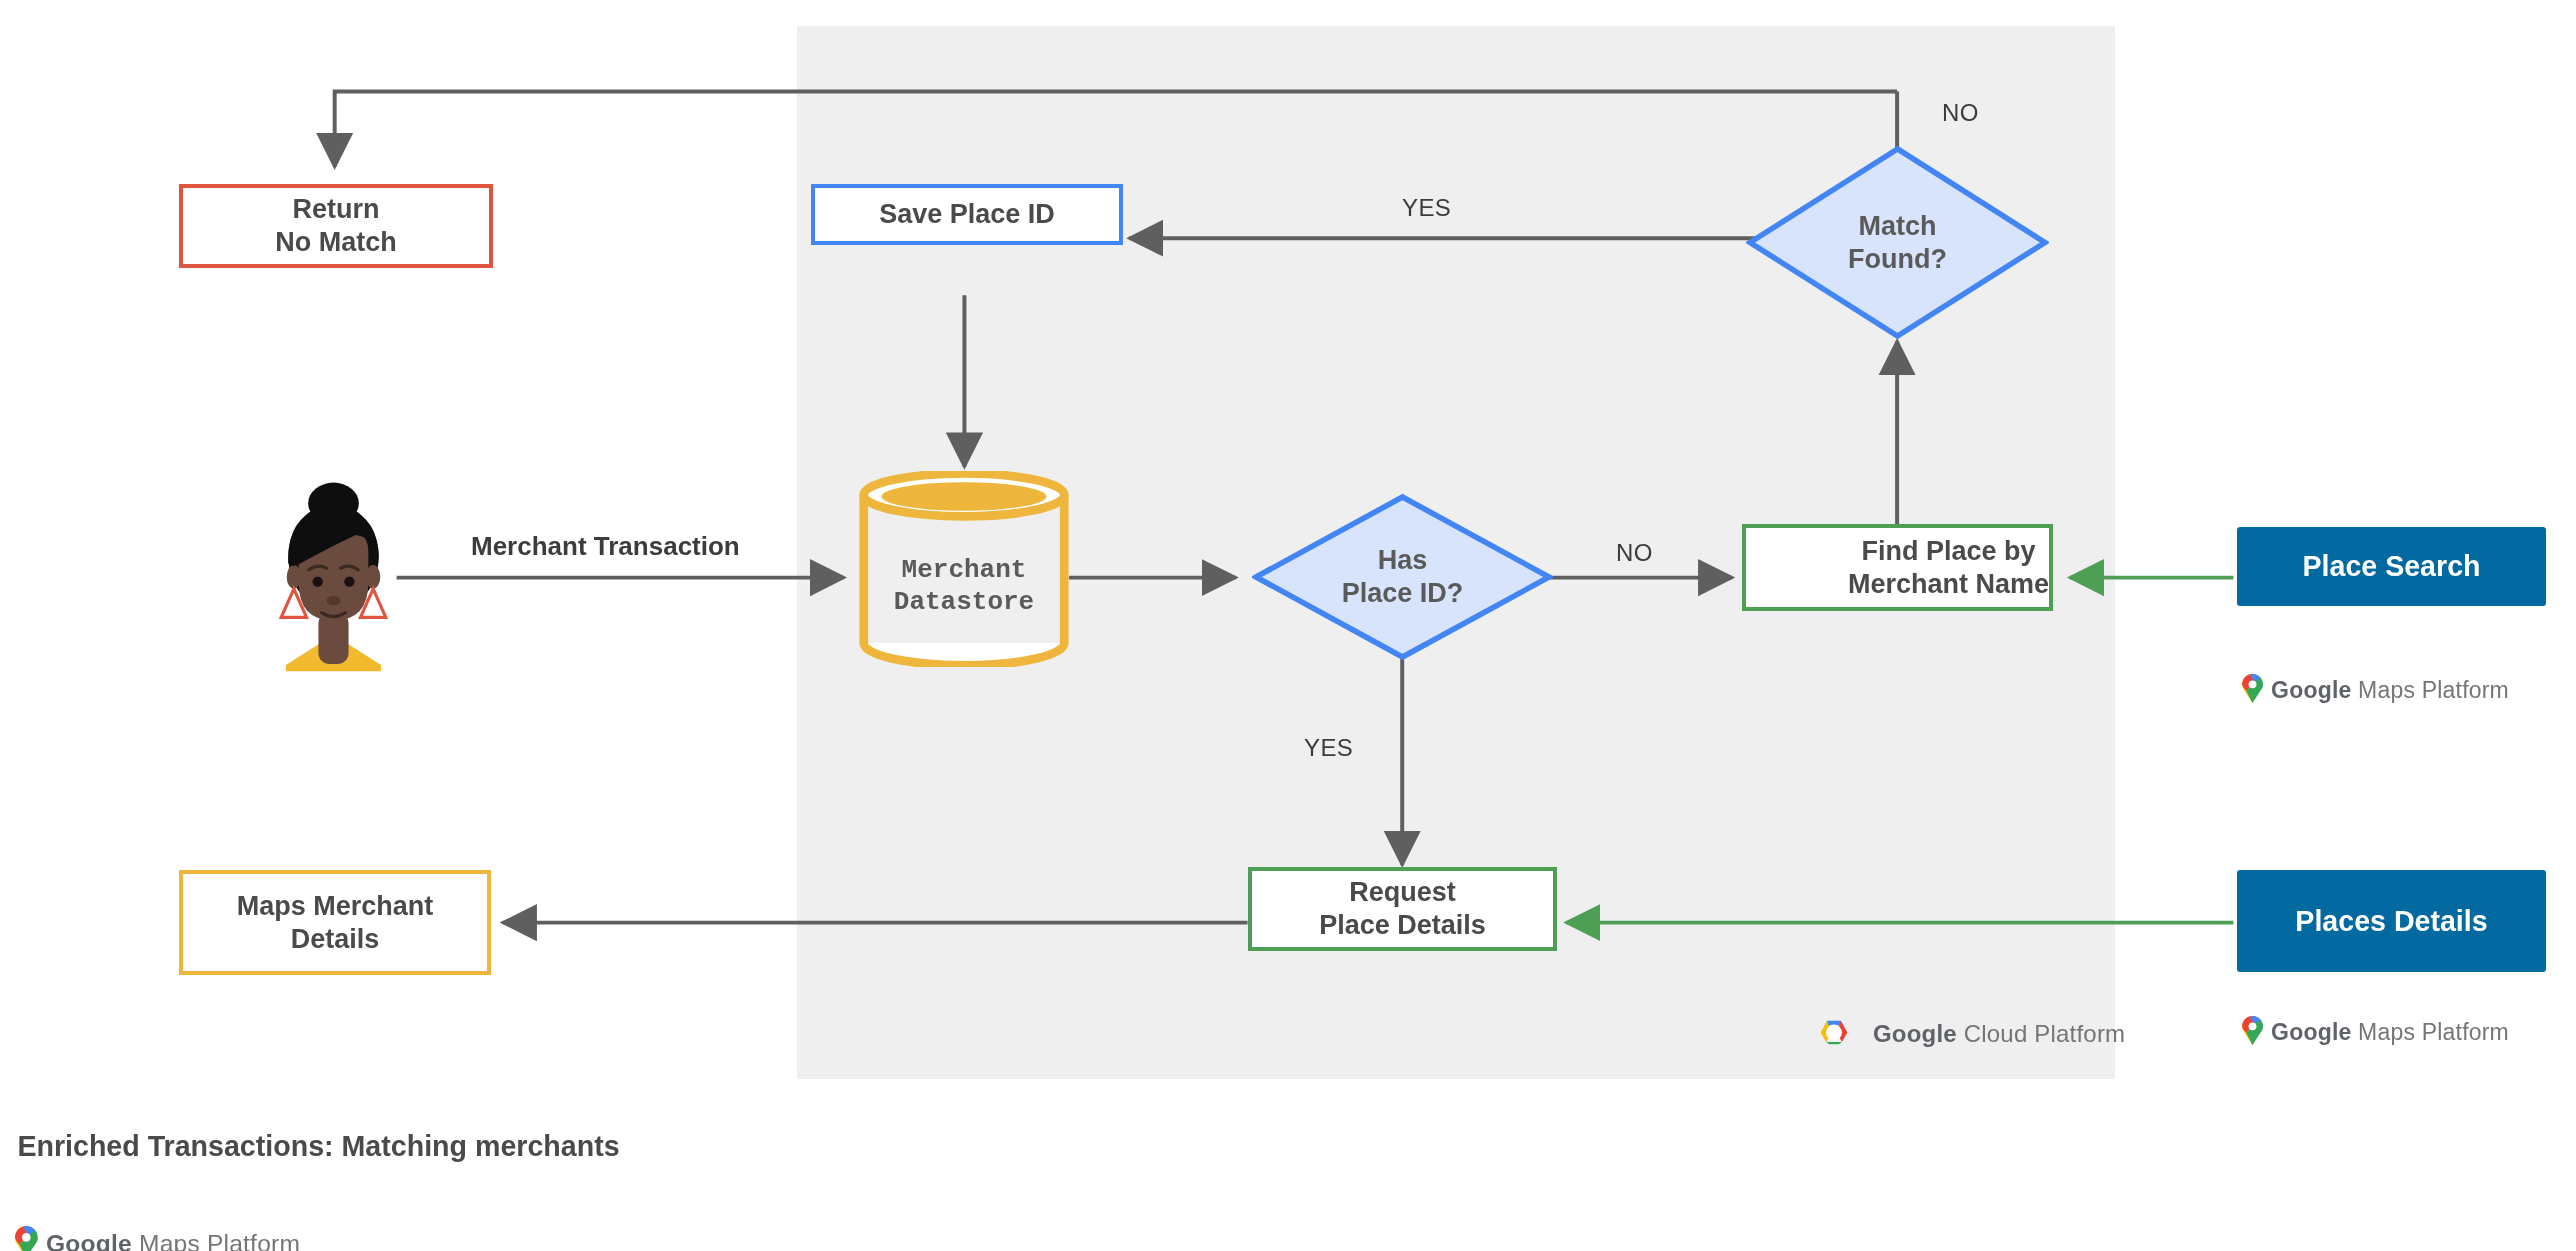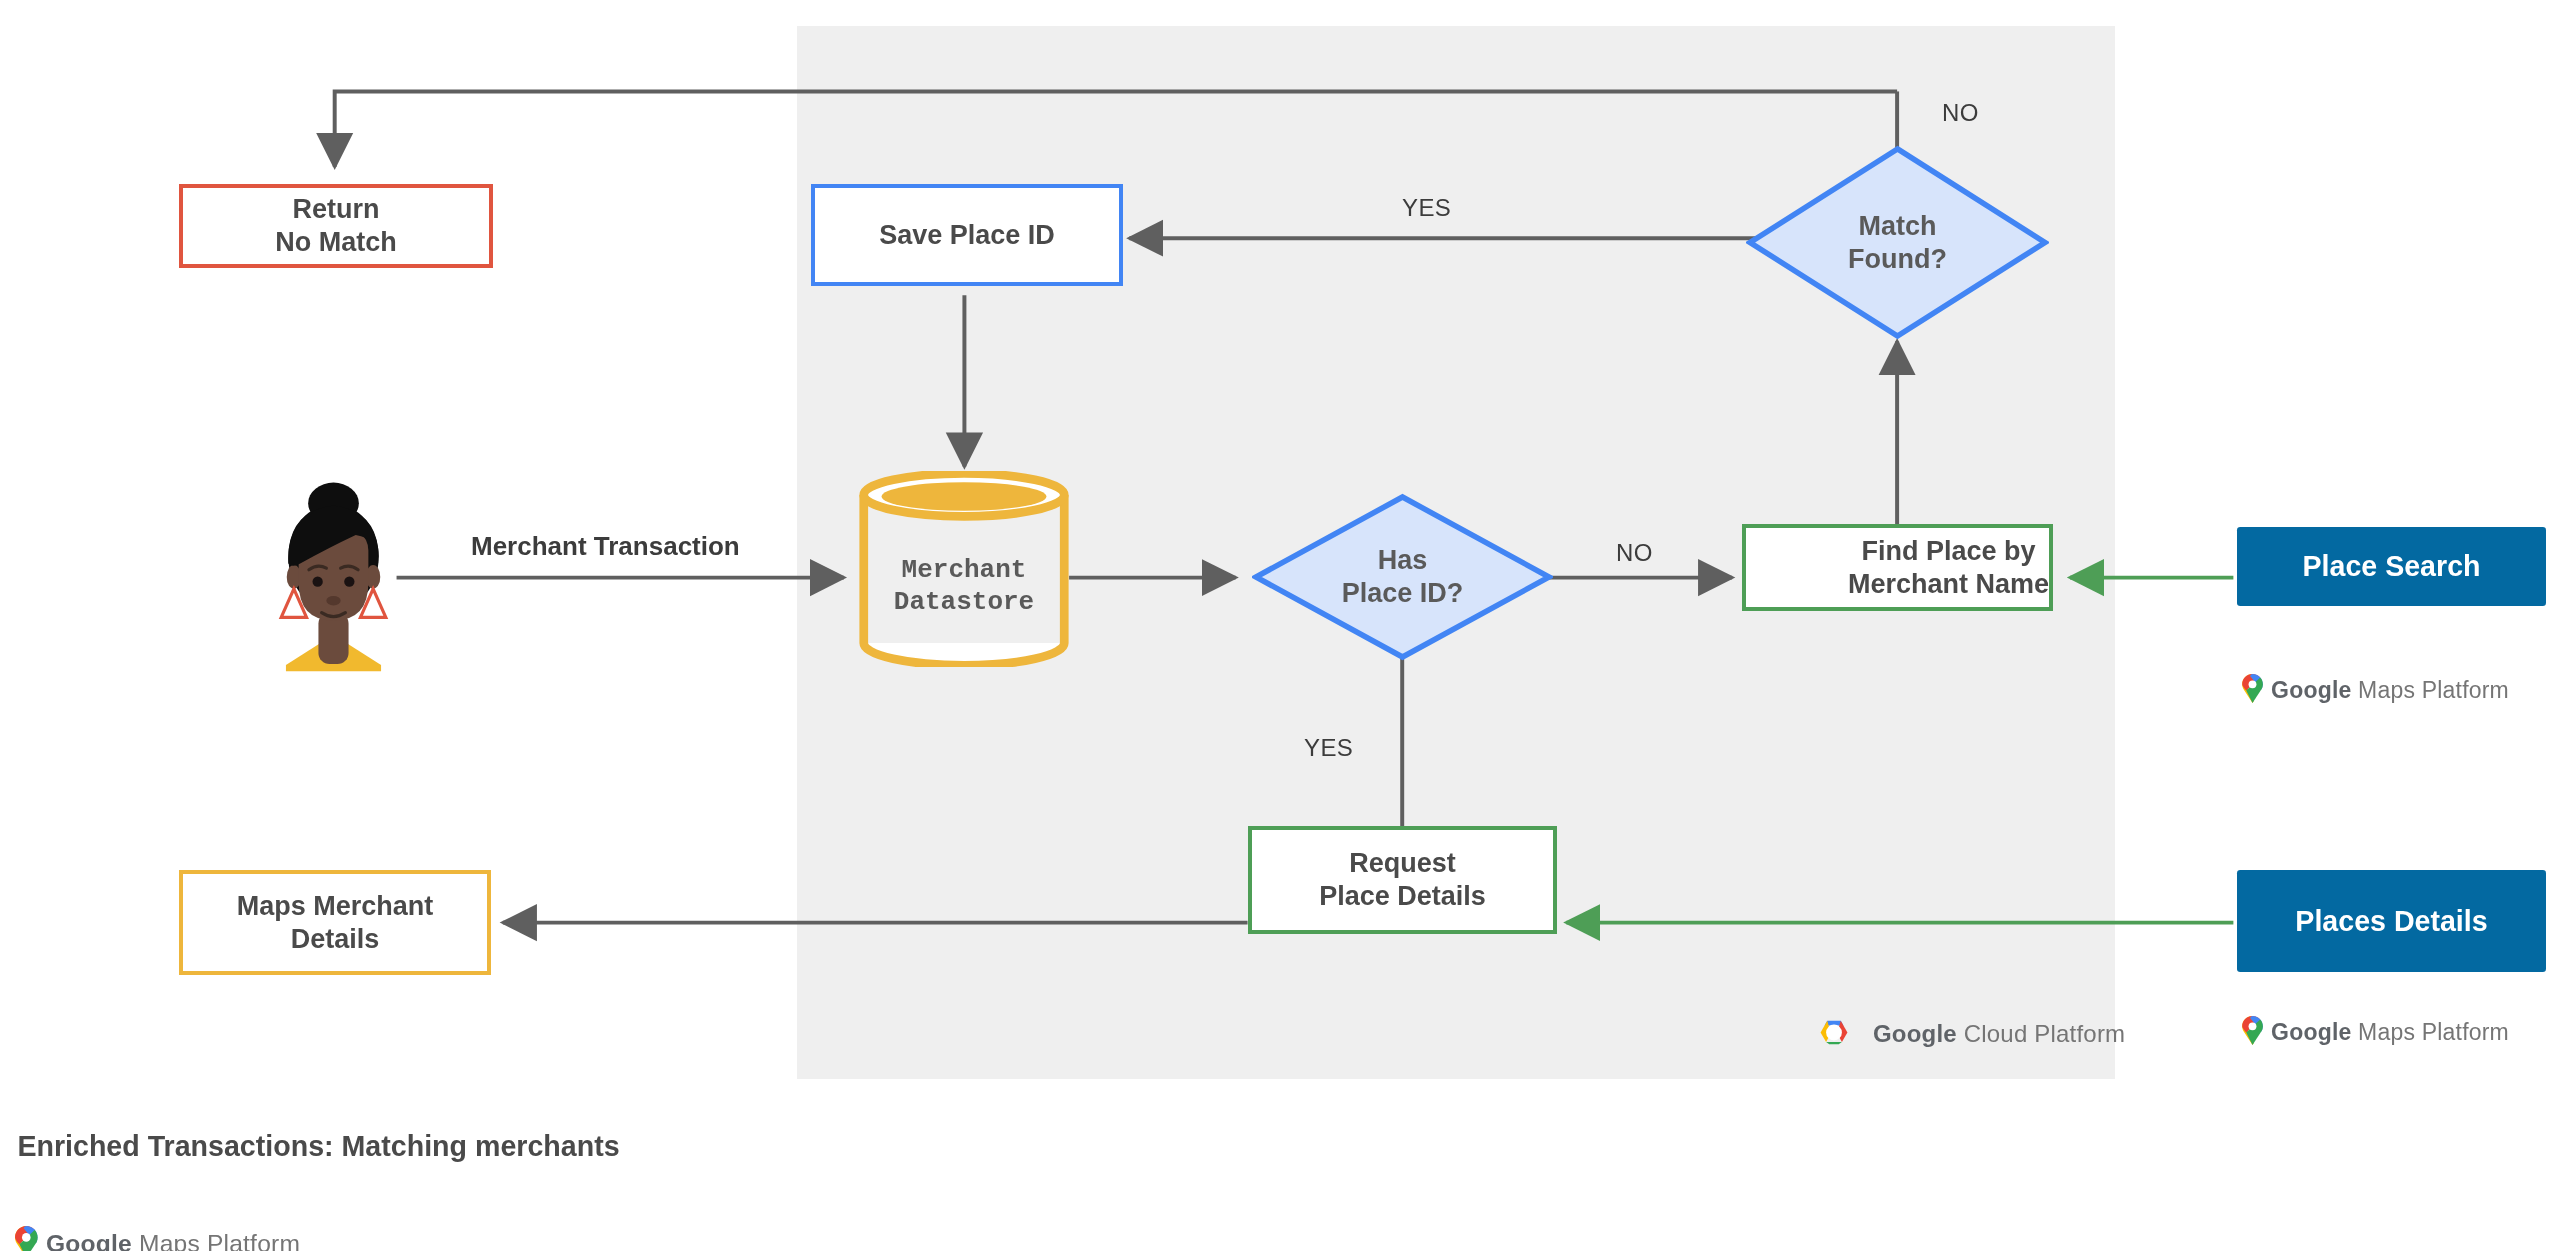--- a/index.html
+++ b/index.html
@@ -139,21 +139,21 @@
 
   <div class="edge-label" style="left:1304px;top:734px;font-size:24px;">YES</div>
 
   <div class="node box b-red" style="left:179px;top:184px;width:314px;height:84px;font-size:27px;">
     <span>
       <span>Return</span><br>
       <span>No Match</span>
     </span>
   </div>
 
-  <div class="node box b-blue" style="left:811px;top:184px;width:312px;height:102px;font-size:27px;">
+  <div class="node box b-blue" style="left:811px;top:184px;width:312px;height:61px;font-size:27px;">
     <span>Save Place ID</span>
   </div>
 
   <div class="diamond" style="left:1746px;top:145px;width:303px;height:195px;">
     <svg width="303" height="195" viewBox="0 0 382 246">
       <polygon points="191,5 377,123 191,241 5,123" fill="#d7e4fb" stroke="#4285f4" stroke-width="7" stroke-linejoin="miter"></polygon>
     </svg>
     <div class="dlabel" style="font-size:27px;">
       <span>
         <span>Match</span><br>
@@ -210,21 +210,21 @@
         <path d="M21.2 16.9L12 31 5.3 17.6 20.2 3.7c1.8 1.9 2.8 4.5 2.8 7.3 0 2.3-.7 4.2-1.8 5.9z" fill="#34a853"></path>
         <circle cx="12" cy="11" r="4.2" fill="#ffffff"></circle>
       </svg>
     </span>
     <span class="wordmark">
       <b>Google</b>
       <span>Maps Platform</span>
     </span>
   </div>
 
-  <div class="node box b-green" style="left:1248px;top:826px;width:309px;height:108px;font-size:27px;">
+  <div class="node box b-green" style="left:1248px;top:867px;width:309px;height:84px;font-size:27px;">
     <span>
       <span>Request</span><br>
       <span>Place Details</span>
     </span>
   </div>
 
   <div class="node solid-green" style="left:2237px;top:870px;width:309px;height:102px;font-size:28.6px;">
     <span>Places Details</span>
   </div>
 

